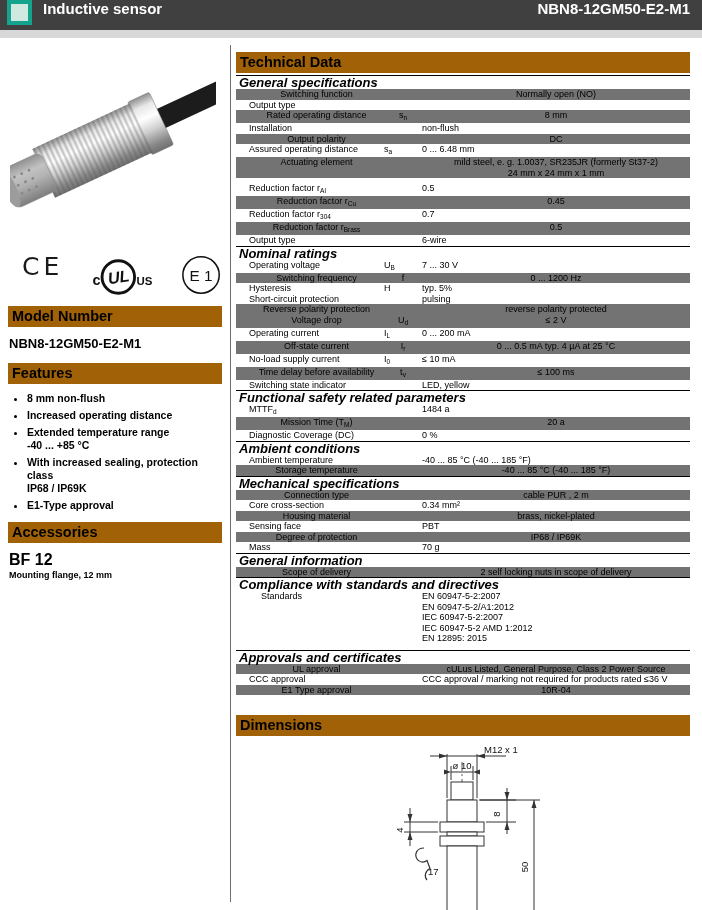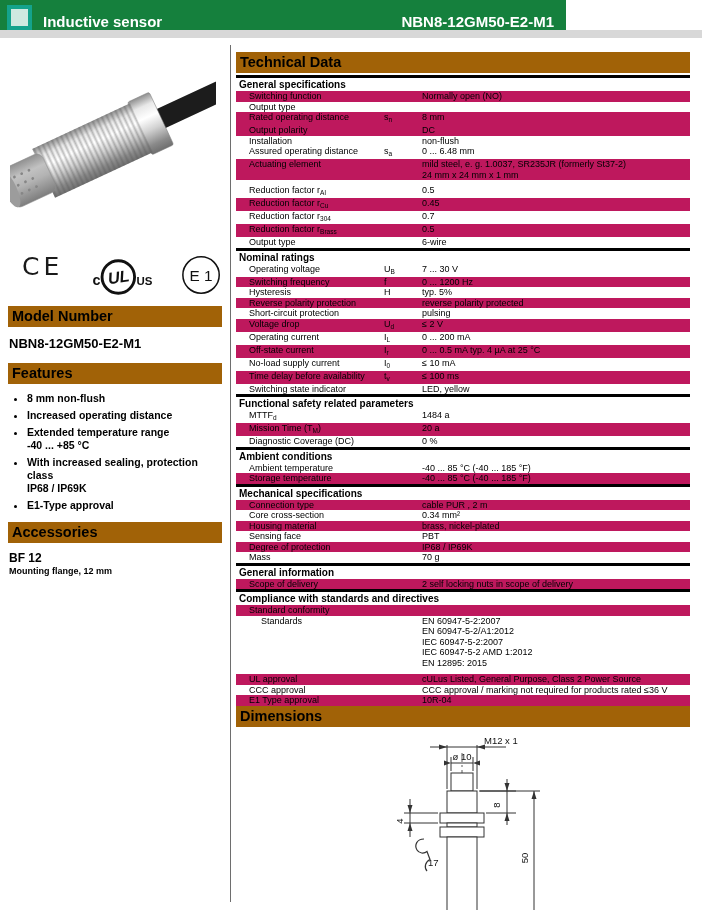--- a/index.html
+++ b/index.html
@@ -1,49 +1,49 @@
 <!DOCTYPE html>
 <html><head>
 <meta charset="utf-8">
 <style>
   html,body{margin:0;padding:0;}
   body{width:702px;height:910px;background:#fff;font-family:"Liberation Sans",sans-serif;position:relative;overflow:hidden;color:#000;}
   
-  .topbar{position:absolute;top:0;left:0;width:566px;height:30px;background:#15803d;display:flex;align-items:flex-end;}
+  .topbar{position:absolute;top:0;left:0;width:702px;height:30px;background:#404040;display:flex;align-items:flex-start;}
   .logo{width:17px;height:17px;background:#cfe9e0;border:4px solid #14a38c;margin-left:7px;}
   .topbar .ttl{color:#fff;font-weight:bold;font-size:15px;margin-left:11px;}
   .topbar .pn{color:#fff;font-weight:bold;font-size:15px;margin-left:auto;margin-right:12px;}
   .substrip{position:absolute;top:30px;left:0;width:702px;height:8px;background:#d8d8d8;}
   .divider{position:absolute;left:230px;top:45px;width:1px;height:857px;background:#6e6e6e;}
 
   
   .leftcol{position:absolute;left:8px;top:40px;width:214px;}
   .photo{display:block;margin:10px 0 0 2px;}
   .certs{display:flex;margin:10px 0 4px 0;height:50px;}
   .ce{font-size:25px;letter-spacing:4px;color:#1a1a1a;margin-left:14px;font-family:"DejaVu Sans",sans-serif;}
   .secbar{background:#a16207;font-weight:bold;font-size:14.5px;line-height:21px;padding:0 4px;color:#000;}
   .modelval{font-weight:bold;font-size:13px;margin:9px 0 12px 1px;}
   ul.features{margin:8px 0 10px 0;padding-left:19px;}
   ul.features li{font-weight:bold;font-size:10.5px;line-height:13px;margin-bottom:4px;white-space:pre-line;}
-  .accname{font-weight:bold;font-size:12px;margin:8px 0 1px 1px;}
+  .accname{font-weight:bold;font-size:16px;margin:8px 0 1px 1px;}
   .accdesc{font-size:9px;margin-left:1px;font-weight:bold;}
 
   
   .rightcol{position:absolute;left:236px;top:52px;width:454px;}
   .table{margin-top:2px;}
-  .sec-title{font-weight:bold;font-size:10px;line-height:11px;border-top:3px solid #000000;padding:1px 0 1px 3px;}
+  .sec-title{font-weight:bold;font-size:13px;line-height:11px;border-top:1px solid #000000;padding:1px 0 1px 3px;font-style:italic;}
   .row{display:grid;grid-template-columns:148px 38px 268px;font-size:9px;line-height:10.5px;min-height:10.5px;}
-  .row.shade{background:#be185d;}
+  .row.shade{background:#737373;text-align:center;}
   .cell.lab{padding-left:13px;}
   .cell.lab.ind2{padding-left:25px;}
   .cell.val{white-space:pre-line;}
   .sb{font-size:6.5px;vertical-align:-1.5px;}
   .gap{height:5px;}
   .secgap{height:6px;}
-  .dimbar{margin-top:0;}
+  .dimbar{margin-top:20px;}
   .drawwrap{margin:6px 0 0 108px;}
   svg text{font-family:"Liberation Sans",sans-serif;}
 </style>
 </head>
 <body>
 
 <div class="topbar">
   <div class="logo"></div>
   <div class="ttl">Inductive sensor</div>
   <div class="pn">NBN8-12GM50-E2-M1</div>
@@ -141,29 +141,29 @@
       </div>
       <div class="row">
         <span class="cell lab">Output type</span>
         <span class="cell sym"></span>
       </div>
       <div class="row shade">
         <span class="cell lab">Rated operating distance</span>
         <span class="cell sym">s<span class="sb">n</span></span>
         <span class="cell val">8 mm</span>
       </div>
+      <div class="row">
+        <span class="cell lab">Installation</span>
+        <span class="cell sym"></span>
+        <span class="cell val">non-flush</span>
+      </div>
       <div class="row shade">
         <span class="cell lab">Output polarity</span>
         <span class="cell sym"></span>
         <span class="cell val">DC</span>
-      </div>
-      <div class="row">
-        <span class="cell lab">Installation</span>
-        <span class="cell sym"></span>
-        <span class="cell val">non-flush</span>
       </div>
       <div class="row">
         <span class="cell lab">Assured operating distance</span>
         <span class="cell sym">s<span class="sb">a</span></span>
         <span class="cell val">0 ... 6.48 mm</span>
       </div>
       <div class="row shade">
         <span class="cell lab">Actuating element</span>
         <span class="cell sym"></span>
         <span class="cell val">mild steel, e. g. 1.0037, SR235JR (formerly St37-2)
@@ -204,29 +204,29 @@
       <div class="row shade">
         <span class="cell lab">Switching frequency</span>
         <span class="cell sym">f</span>
         <span class="cell val">0 ... 1200 Hz</span>
       </div>
       <div class="row">
         <span class="cell lab">Hysteresis</span>
         <span class="cell sym">H</span>
         <span class="cell val">typ. 5%</span>
       </div>
+      <div class="row">
+        <span class="cell lab">Short-circuit protection</span>
+        <span class="cell sym"></span>
+        <span class="cell val">pulsing</span>
+      </div>
       <div class="row shade">
         <span class="cell lab">Reverse polarity protection</span>
         <span class="cell sym"></span>
         <span class="cell val">reverse polarity protected</span>
-      </div>
-      <div class="row">
-        <span class="cell lab">Short-circuit protection</span>
-        <span class="cell sym"></span>
-        <span class="cell val">pulsing</span>
       </div>
       <div class="row shade">
         <span class="cell lab">Voltage drop</span>
         <span class="cell sym">U<span class="sb">d</span></span>
         <span class="cell val">≤ 2 V</span>
       </div>
       <div class="row">
         <span class="cell lab">Operating current</span>
         <span class="cell sym">I<span class="sb">L</span></span>
         <span class="cell val">0 ... 200 mA</span>
@@ -309,35 +309,31 @@
         <span class="cell sym"></span>
         <span class="cell val">70 g</span>
       </div>
       <div class="sec-title">General information</div>
       <div class="row shade">
         <span class="cell lab">Scope of delivery</span>
         <span class="cell sym"></span>
         <span class="cell val">2 self locking nuts in scope of delivery</span>
       </div>
       <div class="sec-title">Compliance with standards and directives</div>
-      <div class="row shade">
-        <span class="cell lab">Standard conformity</span>
-        <span class="cell sym"></span>
-        <span class="cell val"></span>
-      </div>
       <div class="row">
         <span class="cell lab ind2">Standards</span>
         <span class="cell sym"></span>
         <span class="cell val">EN 60947-5-2:2007
 EN 60947-5-2/A1:2012
 IEC 60947-5-2:2007
 IEC 60947-5-2 AMD 1:2012
 EN 12895: 2015</span>
       </div>
       <div class="secgap"></div>
+      <div class="sec-title">Approvals and certificates</div>
       <div class="row shade">
         <span class="cell lab">UL approval</span>
         <span class="cell sym"></span>
         <span class="cell val">cULus Listed, General Purpose, Class 2 Power Source</span>
       </div>
       <div class="row">
         <span class="cell lab">CCC approval</span>
         <span class="cell sym"></span>
         <span class="cell val">CCC approval / marking not required for products rated ≤36 V</span>
       </div>

